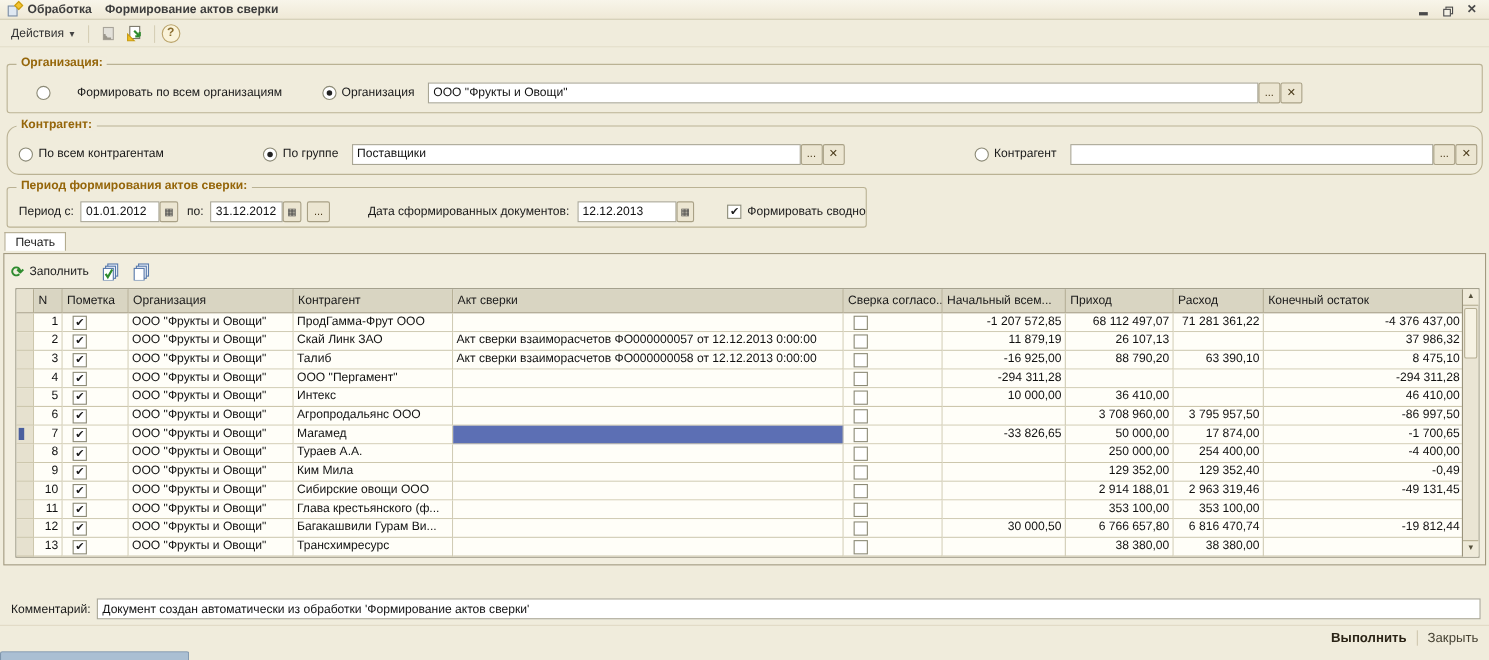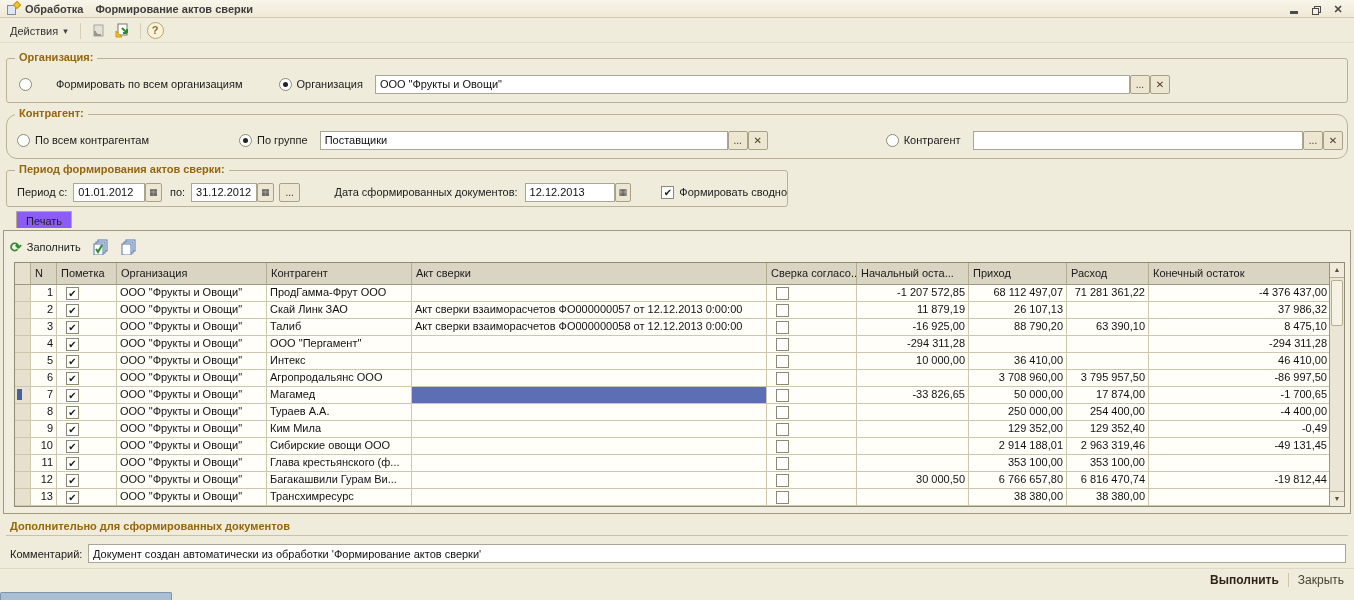--- a/index.html
+++ b/index.html
@@ -46,21 +46,21 @@
   .calbtn { width:17px; height:19px; border:1px solid #a9a186; background:#ece6d2; font-size:9px;
     line-height:17px; text-align:center; color:#444; border-radius:2px; font-family:inherit; }
   .cbx { width:13px; height:13px; border:1px solid #8c8a76; background:#fff; font-size:10px; line-height:11px;
     text-align:center; color:#1a1a1a; flex:none; }
   .lbl { font-size:11px; color:#1a1a1a; white-space:nowrap; }
 
   
   .tabs { position:absolute; top:211px; left:3px; display:flex; align-items:flex-end; z-index:2; }
   .tab { font-size:11px; padding:3px 9px 2px; white-space:nowrap; color:#222; }
   .tab.active { background:#f2eedf; border:1px solid #a29a80; border-bottom:none; height:20px; }
-  .tab.inactive { background:#8b5cf6; border:1px solid #b3ab8f; border-bottom:none; height:17px; margin-left:13px; }
+  .tab.inactive { background:#ffffff; border:1px solid #b3ab8f; border-bottom:none; height:17px; margin-left:1px; }
   .panel { position:absolute; top:230px; left:3px; right:3px; height:284px; background:#f2eedf; border:1px solid #a29a80; }
   .filltb { position:absolute; top:237px; left:10px; display:flex; align-items:center; gap:10px; z-index:2; }
   .fillbtn { display:flex; align-items:center; gap:5px; font-size:11px; color:#222; }
   .fillicon { color:#2e8b2e; font-weight:bold; font-size:14px; line-height:12px; }
 
   
   .tablewrap { position:absolute; top:262px; left:14px; width:1331px; height:245px; border:1px solid #8f8b76;
     background:#fffef8; z-index:2; }
   .thead, .trow { display:flex; width:1316px; }
   .hcell { background:#d9d5c2; border-right:1px solid #b3ac92; border-bottom:1px solid #9d9680; font-size:11px;
@@ -147,21 +147,21 @@
         <path d="M8 5 L13 10 M13 10 L13 6 M13 10 L9 10" stroke="#2e8b2e" stroke-width="2" fill="none"></path>
       </svg>
     </div>
     <div class="vsep"></div>
     <div class="helpbtn">?</div>
   </div>
 
   <div class="group" style="top:58px; left:6px; right:6px; height:45px;">
     <div class="legend">Организация:</div>
     <div class="grow">
-      <div class="radio-wrap" style="margin-left:12px;gap:24px;">
+      <div class="radio-wrap" style="margin-left:26px;gap:24px;">
         <div class="radio"></div>
         <span>Формировать по всем организациям</span>
       </div>
       <div class="radio-wrap" style="margin-left:36px;">
         <div class="radio sel"></div>
         <span>Организация</span>
       </div>
       <input class="tinput" style="margin-left: 12px; width: 755px;" value="ООО &quot;Фрукты и Овощи&quot;">
       <button class="sbtn">...</button>
       <button class="sbtn">✕</button>
@@ -239,21 +239,21 @@
 
   <div class="tablewrap">
     <div class="thead">
       <div class="hcell c-marker"></div>
       <div class="hcell c-n">N</div>
       <div class="hcell c-mark">Пометка</div>
       <div class="hcell c-org">Организация</div>
       <div class="hcell c-contr">Контрагент</div>
       <div class="hcell c-act">Акт сверки</div>
       <div class="hcell c-agree">Сверка согласо...</div>
-      <div class="hcell c-start">Начальный оста...</div>
+      <div class="hcell c-start">Начальный всем...</div>
       <div class="hcell c-in">Приход</div>
       <div class="hcell c-out">Расход</div>
       <div class="hcell c-end">Конечный остаток</div>
     </div>
     <div>
         <div class="trow">
           <div class="tcell c-marker"></div>
           <div class="tcell c-n num">1</div>
           <div class="tcell c-mark">
             <div class="cb">✔</div>
@@ -476,21 +476,20 @@
           <div class="tcell c-end num"></div>
         </div>
       </div>
     <div class="sb">
       <div class="sb-up">▲</div>
       <div class="sb-thumb"></div>
       <div class="sb-down">▼</div>
     </div>
   </div>
 
-  <div class="extrahdr">Дополнительно для сформированных документов</div>
   <span class="comment-label">Комментарий:</span>
   <input class="tinput comment-input" value="Документ создан автоматически из обработки 'Формирование актов сверки'" style="">
 
   <div class="footline"></div>
   <div class="footer">
     <div class="exec">Выполнить</div>
     <div class="fsep"></div>
     <div class="closeb">Закрыть</div>
   </div>
 

